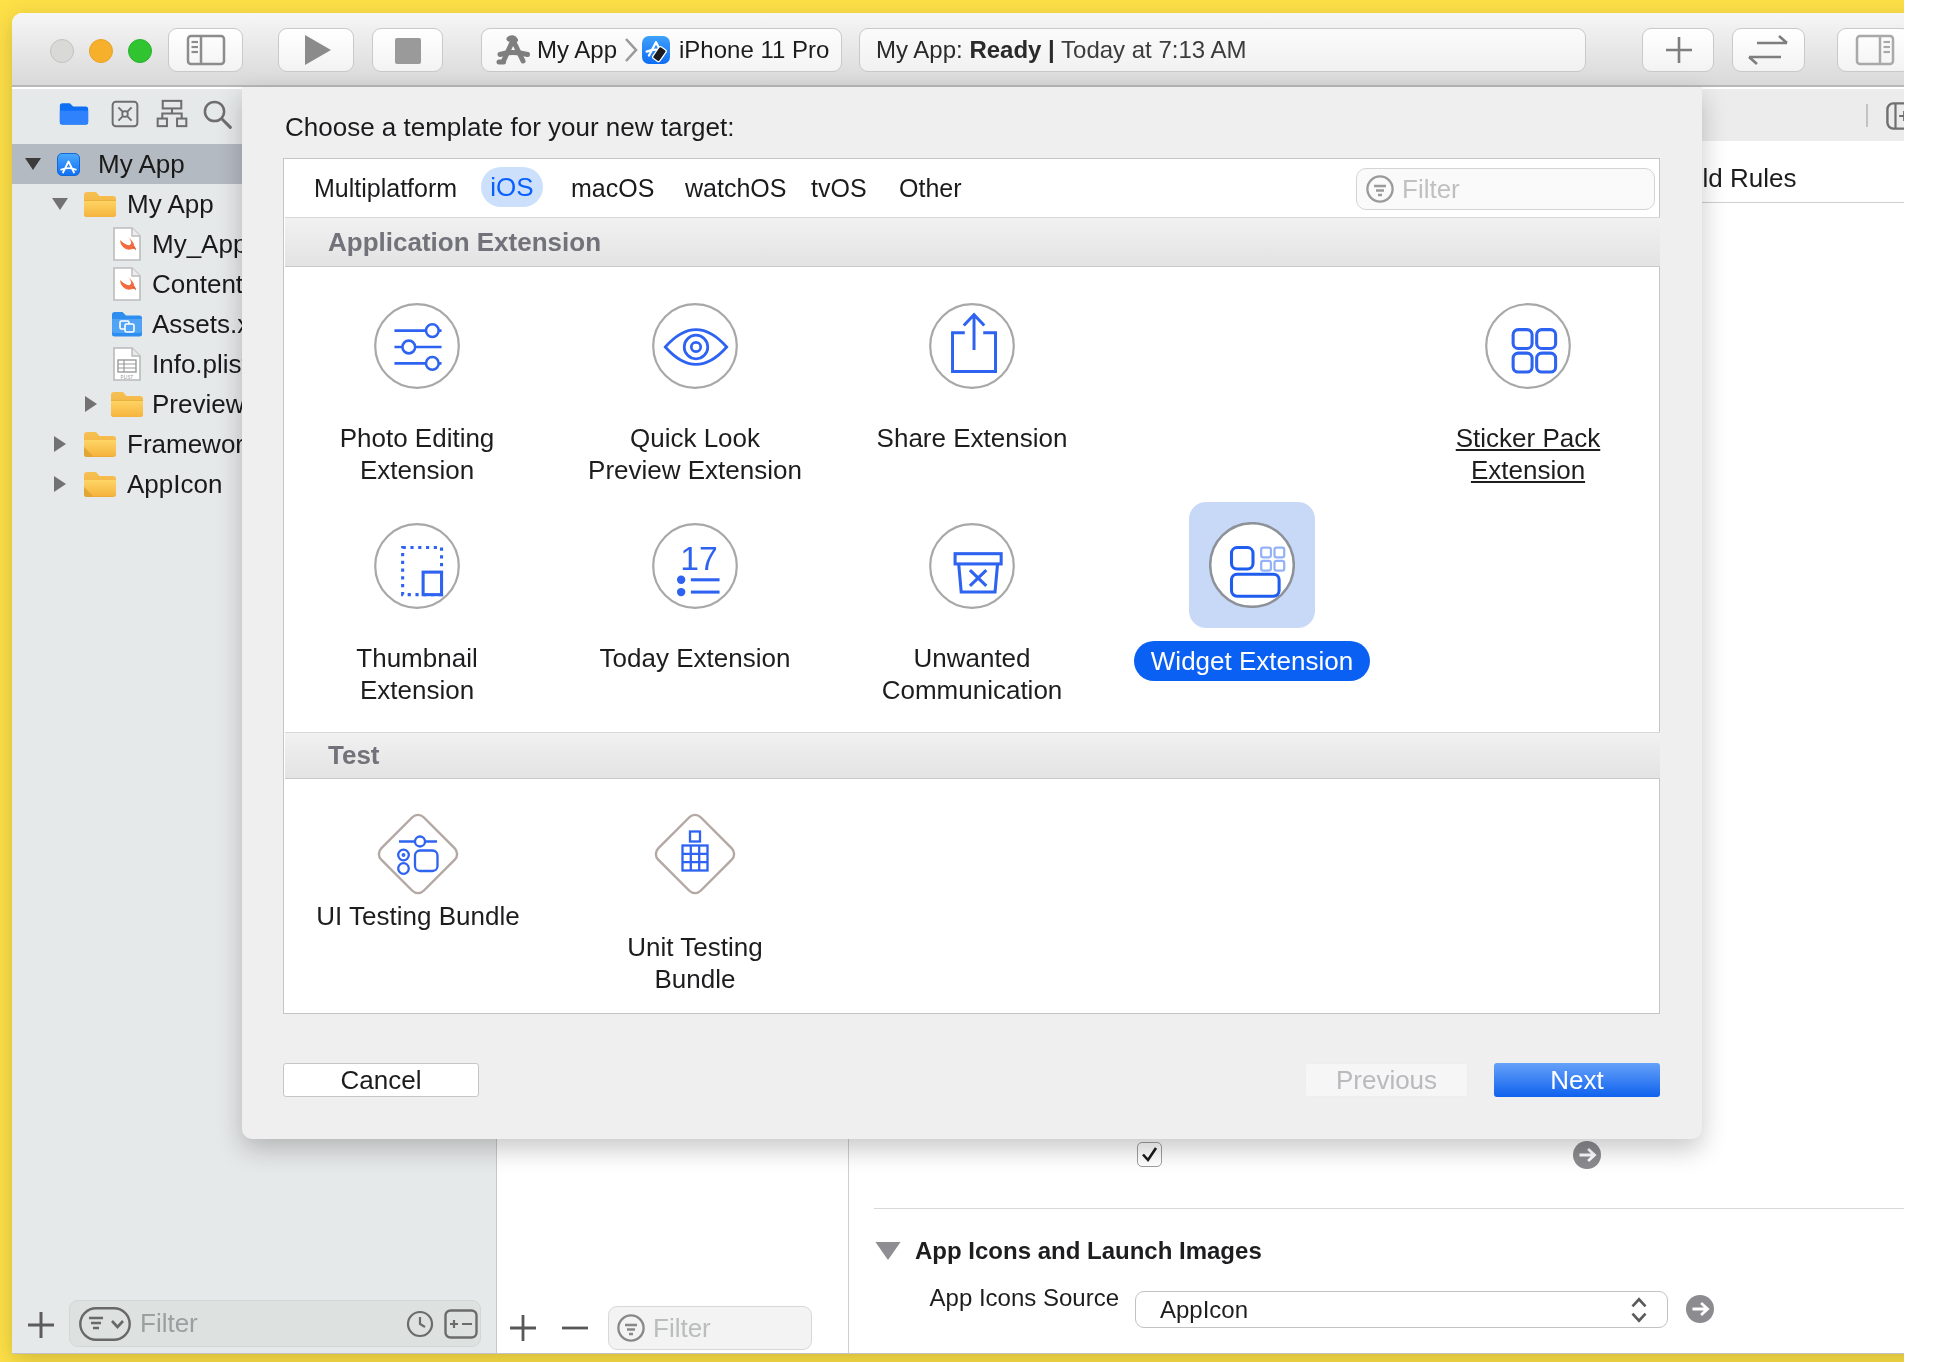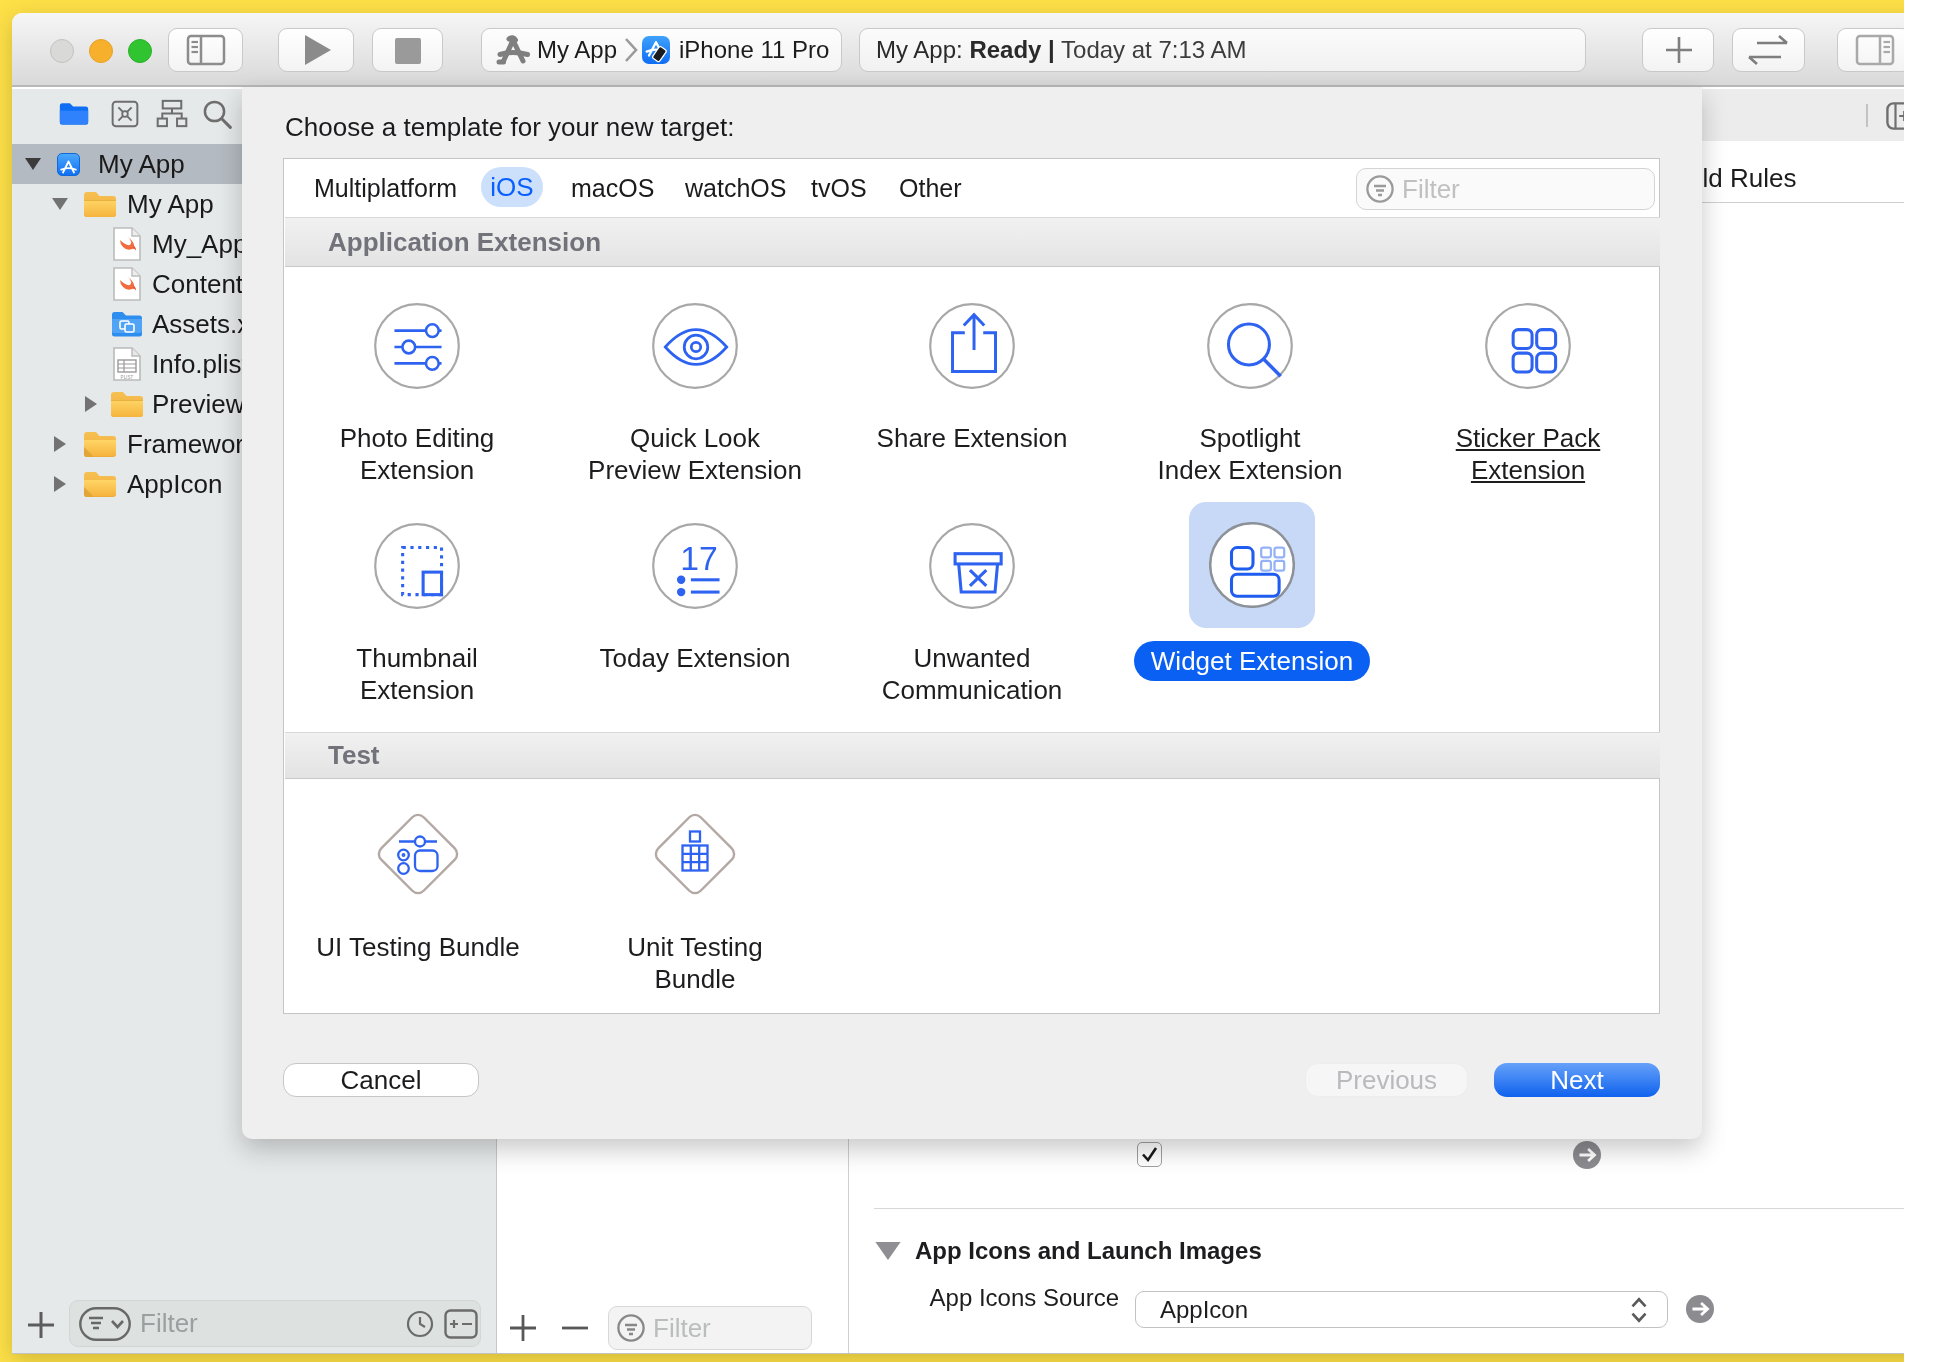--- a/index.html
+++ b/index.html
@@ -24,21 +24,21 @@
 #tabline { position:absolute; left:0; top:113px; width:1435px; height:1px; background:#cfcfcf; }
 
 #targets { position:absolute; left:0; top:114px; width:352px; height:1150px; background:#fff; border-right:1px solid #cfcfcf; }
 
 #sheet { position:absolute; left:230px; top:74px; width:1460px; height:1052px; background:#efeff0;
   border-radius:0 0 10px 10px; box-shadow:0 10px 26px rgba(0,0,0,0.22); }
 #panel { position:absolute; left:41px; top:71px; width:1377px; height:856px; background:#fff; border:1px solid #c5c5c5; }
 .seghdr { position:absolute; left:1px; width:1375px; height:50px; background:linear-gradient(#f1f1f1,#e3e3e3);
   border-bottom:1px solid #c9c9c9; border-top:1px solid #d8d8d8; color:#72727a; font-weight:bold; font-size:26px; line-height:48px; }
 .tmpl { position:absolute; width:240px; text-align:center; font-size:26px; color:#1d1d1f; line-height:32px; }
-.btn { position:absolute; height:34px; border-radius:13px; font-size:26px; text-align:center; line-height:34px; }
+.btn { position:absolute; height:34px; border-radius:3px; font-size:26px; text-align:center; line-height:34px; }
 .tabtxt { top:0; height:58px; line-height:58px; font-size:25px; color:#1b1b1d; }
 </style>
 </head>
 <body>
 <div id="root">
   <svg width="0" height="0" style="position:absolute">
     <defs>
       <linearGradient id="gfold" x1="0" y1="0" x2="0" y2="1">
         <stop offset="0" stop-color="#ffd566"></stop>
           <stop offset="1" stop-color="#f5b43e"></stop>
@@ -445,29 +445,20 @@
         </div>
         <div class="tmpl" style="left:568px;top:144px;">
           <svg width="86" height="86" viewBox="0 0 86 86" style="display:block;margin:0 auto;">
               <circle cx="43" cy="43" r="41.8" fill="#fff" stroke="#a8a8a8" stroke-width="2.2"></circle>
               <g transform="translate(1,1)">
                 <use href="#ic-share"></use>
               </g>
             </svg>
           <div style="margin-top:33px;">Share Extension</div>
         </div>
-        <div class="tmpl" style="left:846px;top:144px;">
-          <svg width="86" height="86" viewBox="0 0 86 86" style="display:block;margin:0 auto;">
-              <circle cx="43" cy="43" r="41.8" fill="#fff" stroke="#a8a8a8" stroke-width="2.2"></circle>
-              <g transform="translate(1,1)">
-                <use href="#ic-mag"></use>
-              </g>
-            </svg>
-          <div style="margin-top:33px;">Spotlight<br>Index Extension</div>
-        </div>
         <div class="tmpl" style="left:1124px;top:144px;text-decoration:underline;">
           <svg width="86" height="86" viewBox="0 0 86 86" style="display:block;margin:0 auto;">
               <circle cx="43" cy="43" r="41.8" fill="#fff" stroke="#a8a8a8" stroke-width="2.2"></circle>
               <g transform="translate(1,1)">
                 <use href="#ic-sticker"></use>
               </g>
             </svg>
           <div style="margin-top:33px;">Sticker Pack<br>Extension</div>
         </div>
 
@@ -515,21 +506,21 @@
             <rect x="16" y="16" width="60" height="60" rx="8" transform="rotate(45 46 46)" fill="#fff" stroke="#b3a8a3" stroke-width="2.4"></rect>
             <g fill="none" stroke="#2e63f1" stroke-width="2.3">
               <line x1="27" y1="33.5" x2="65" y2="33.5"></line>
               <circle cx="48" cy="33.5" r="5" fill="#fff"></circle>
               <circle cx="31.5" cy="47" r="5.3"></circle>
               <circle cx="31.5" cy="60.5" r="5.3"></circle>
               <circle cx="31.5" cy="47" r="0.8"></circle>
               <rect x="43" y="42.5" width="22.5" height="20.5" rx="5"></rect>
             </g>
           </svg>
-          <div style="margin-top:31px;">UI Testing Bundle</div>
+          <div style="">UI Testing Bundle</div>
         </div>
         <div class="tmpl" style="left:291px;top:649px;">
           <svg width="92" height="92" viewBox="0 0 92 92" style="display:block;margin:0 auto;">
             <rect x="16" y="16" width="60" height="60" rx="8" transform="rotate(45 46 46)" fill="#fff" stroke="#b3a8a3" stroke-width="2.4"></rect>
             <g fill="none" stroke="#2e63f1" stroke-width="2.3">
               <rect x="41" y="23.5" width="10" height="10"></rect>
               <rect x="33.5" y="37.5" width="25" height="25"></rect>
               <path d="M41.8 37.5 V62.5 M50.2 37.5 V62.5 M33.5 45.8 H58.5 M33.5 54.2 H58.5"></path>
             </g>
           </svg>

